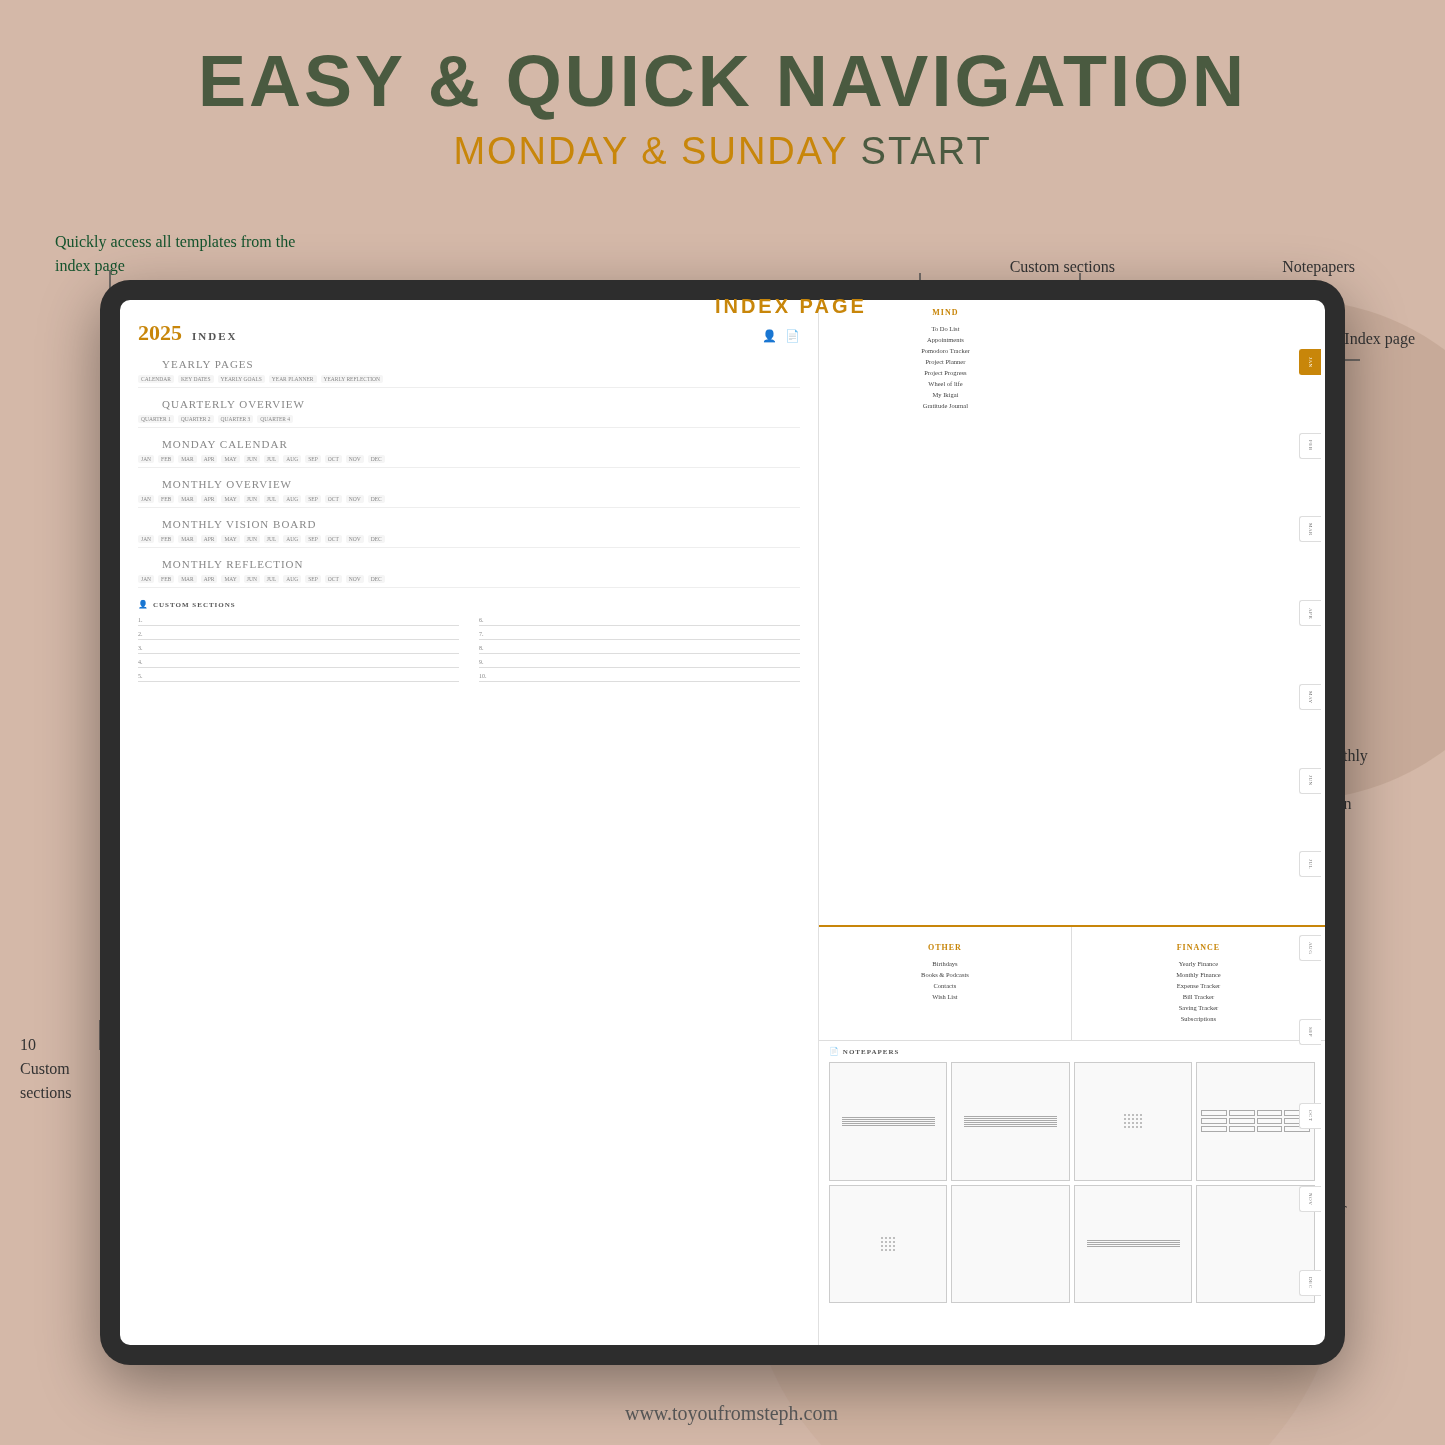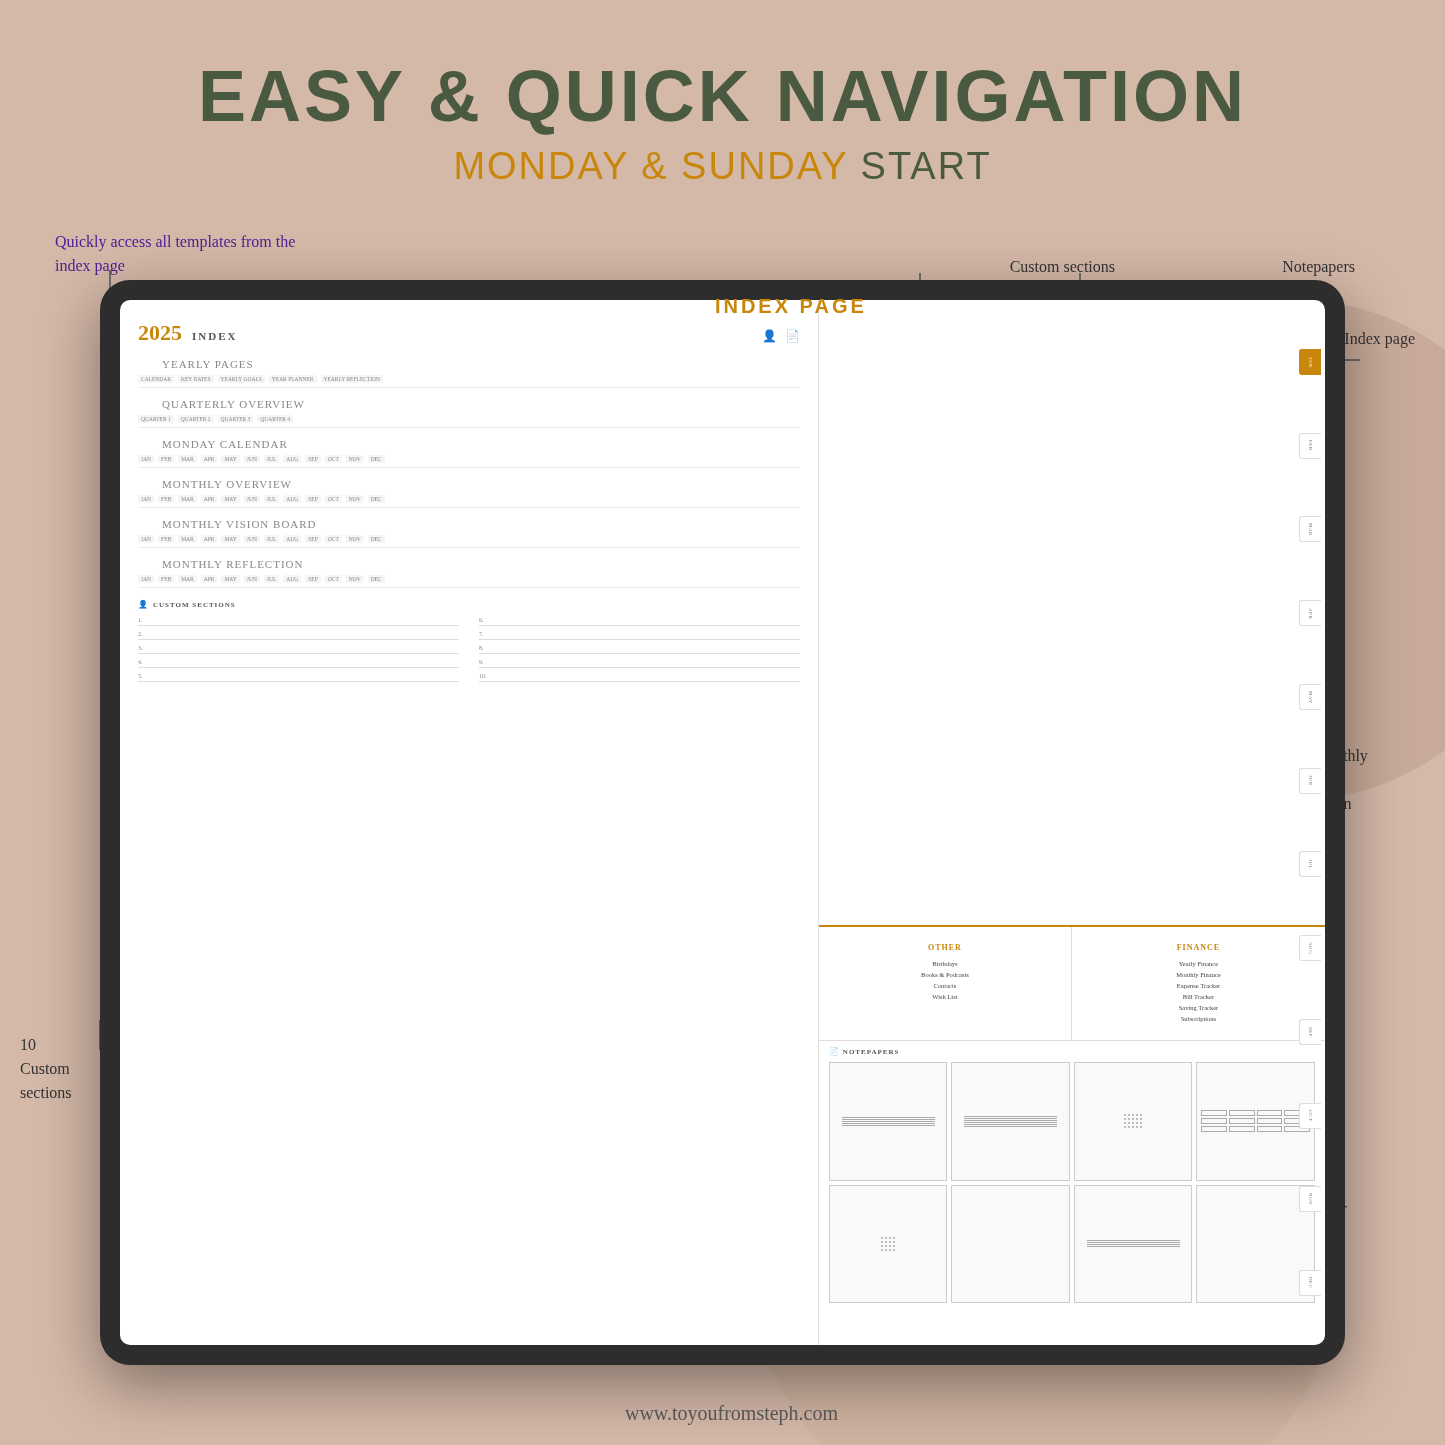--- a/index.html
+++ b/index.html
@@ -28,21 +28,21 @@
       height: 600px;
       border-radius: 50%;
       background-color: rgba(200, 170, 150, 0.35);
       bottom: -100px;
       right: 100px;
     }
 
     
     .header {
       text-align: center;
-      padding-top: 55px;
+      padding-top: 40px;
     }
     .main-title {
       font-size: 72px;
       font-weight: 900;
       color: #4a5a40;
       letter-spacing: 3px;
       text-transform: uppercase;
       font-family: Arial Black, sans-serif;
     }
     .sub-title {
@@ -299,21 +299,21 @@
       border-color: #c8860a;
     }
 
     
     .label-top-left {
       position: absolute;
       top: 230px;
       left: 55px;
       font-family: Georgia, serif;
       font-size: 16px;
-      color: #4c1d95;
+      color: #14532d;
       line-height: 1.5;
     }
     .label-custom-sections {
       position: absolute;
       bottom: 340px;
       left: 20px;
       font-family: Georgia, serif;
       font-size: 16px;
       color: #333;
       line-height: 1.5;
@@ -586,20 +586,31 @@
             </div>
           <div class="custom-item">
               <span class="custom-num">10.</span>
             </div>
         </div>
       </div>
 
       <div class="right-panel">
         <div class="right-top">
 
+          <div class="quadrant">
+            <div class="quadrant-title">MIND</div>
+            <div class="quadrant-item">To Do List</div>
+            <div class="quadrant-item">Appointments</div>
+            <div class="quadrant-item">Pomodoro Tracker</div>
+            <div class="quadrant-item">Project Planner</div>
+            <div class="quadrant-item">Project Progress</div>
+            <div class="quadrant-item">Wheel of life</div>
+            <div class="quadrant-item">My Ikigai</div>
+            <div class="quadrant-item">Gratitude Journal</div>
+          </div>
 
         </div>
 
         <div class="right-bottom" style="flex:0 0 auto;">
 
           <div class="quadrant-bottom">
             <div class="quadrant-title">OTHER</div>
             <div class="quadrant-item">Birthdays</div>
             <div class="quadrant-item">Books &amp; Podcasts</div>
             <div class="quadrant-item">Contacts</div>

